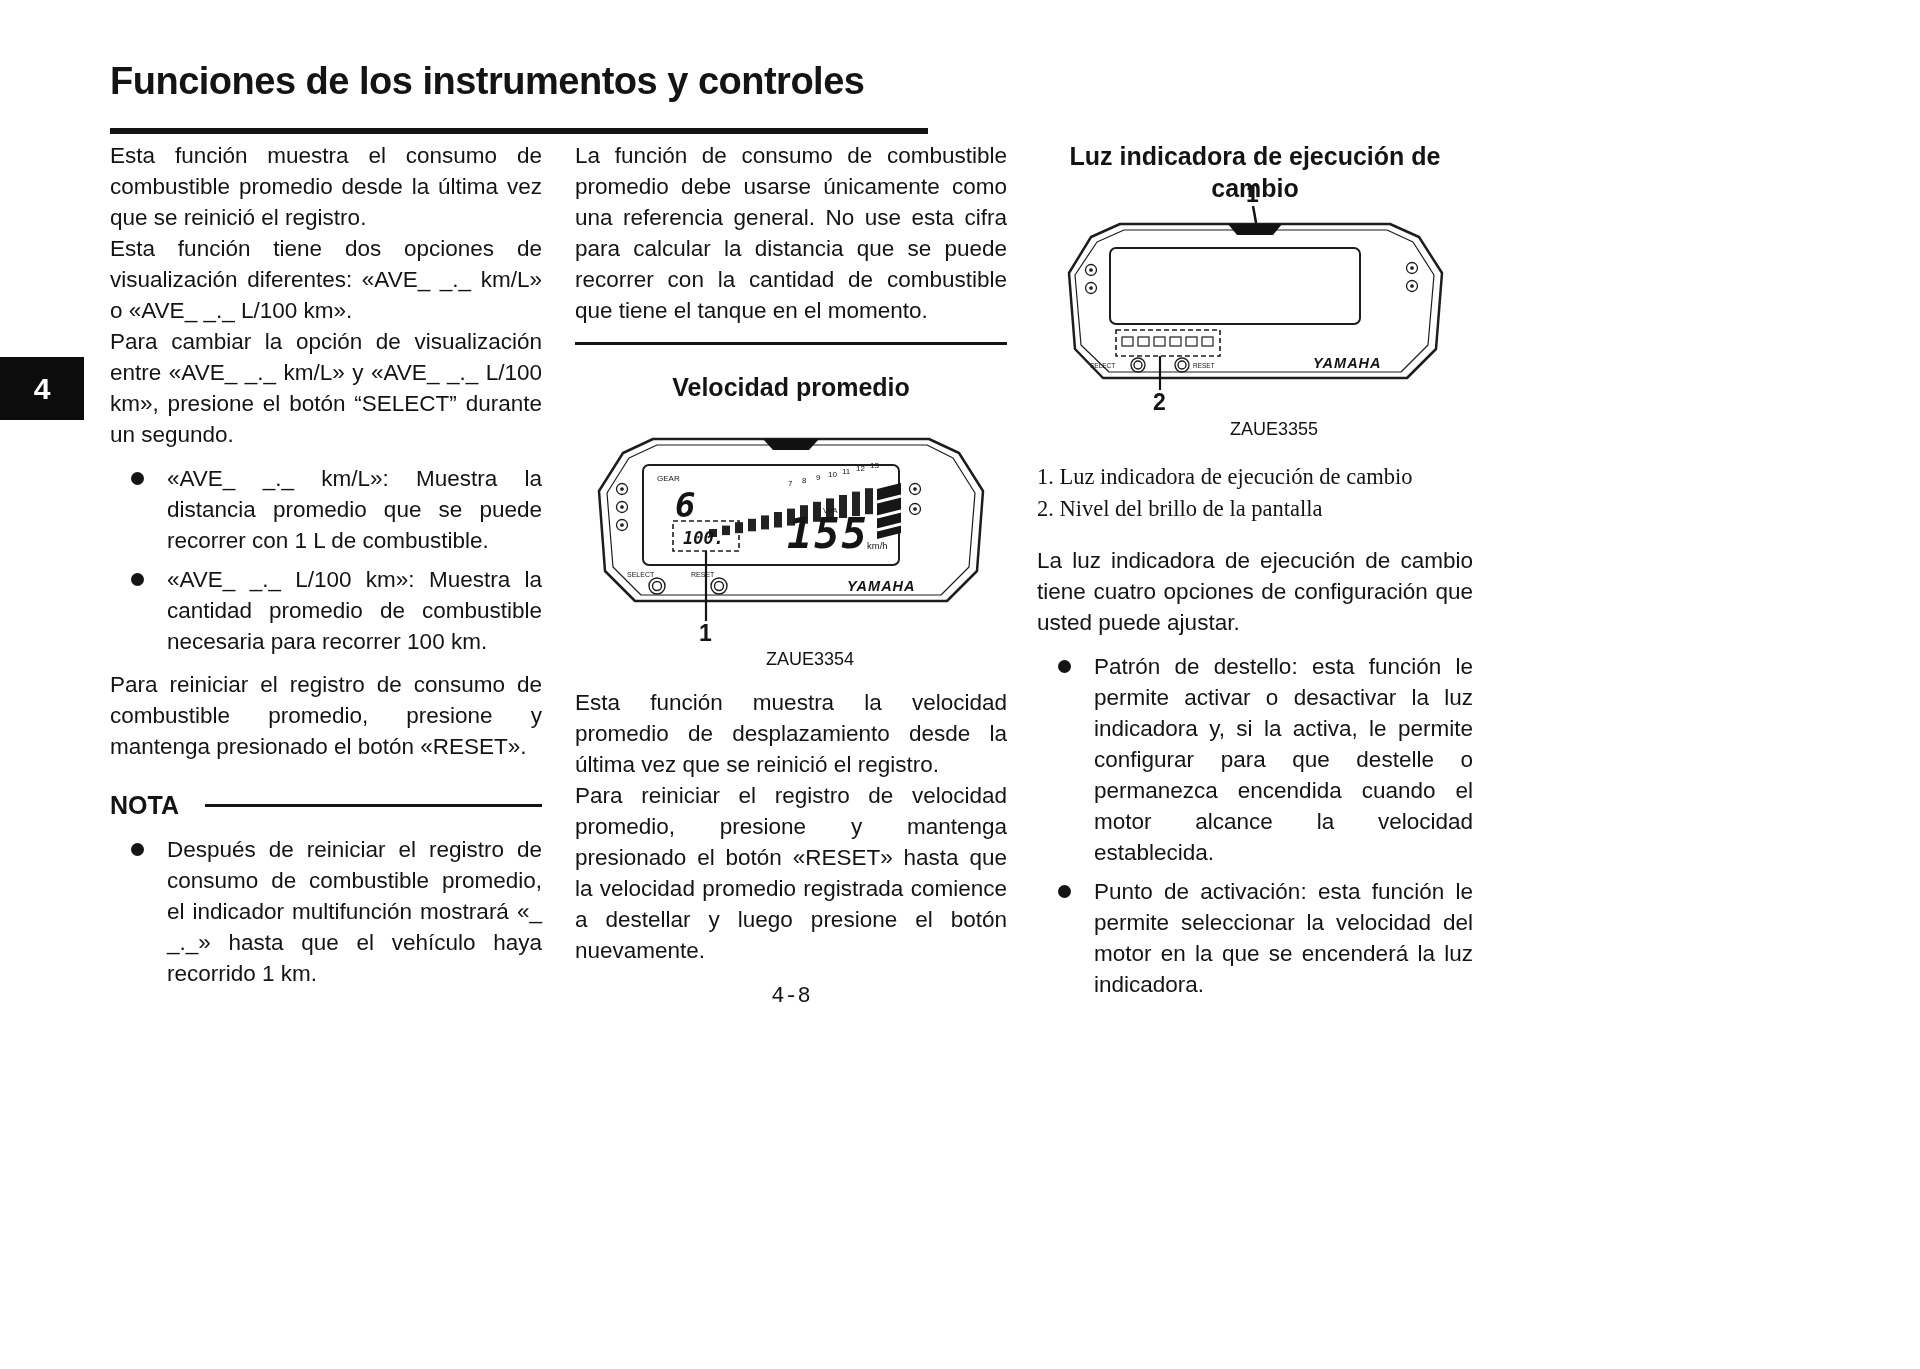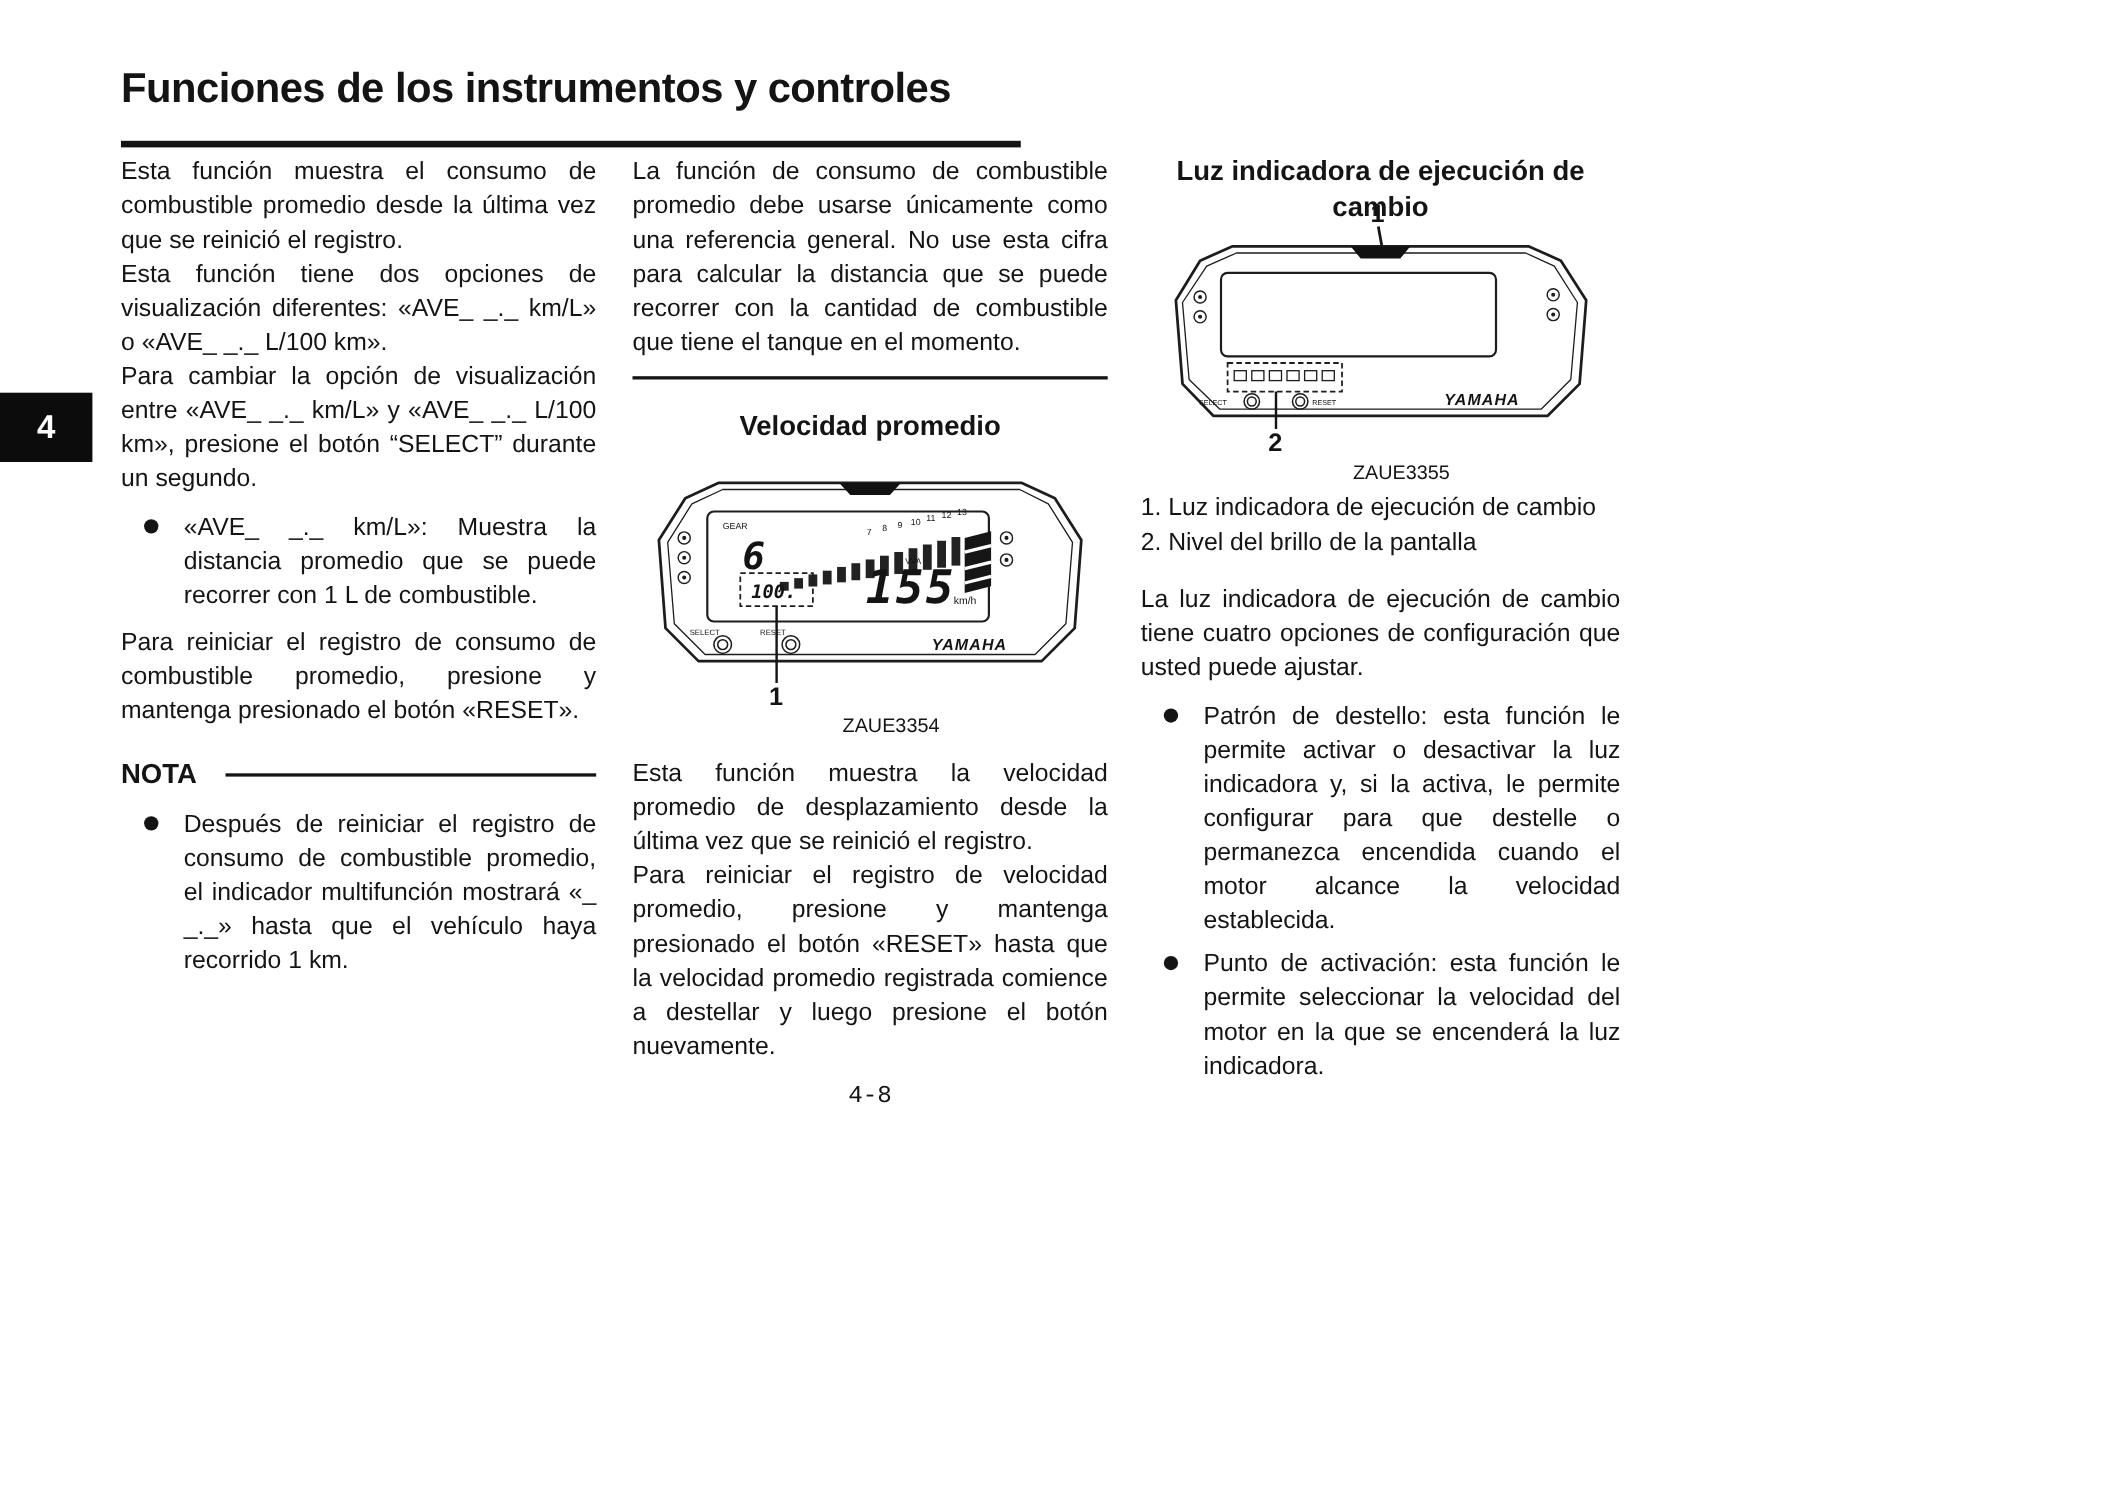--- a/index.html
+++ b/index.html
@@ -32,21 +32,21 @@
   .nota-row { display:flex; align-items:center; gap:26px; margin-top:28px; margin-bottom:12px; }
   .nota-label { font-size:25px; font-weight:700; }
   .nota-rule { flex:1; height:3px; background:#141414; }
 
   .hr { height:3px; background:#141414; margin-top:16px; }
   .subheading { font-size:25px; font-weight:700; margin-top:26px; text-align:center; line-height:32px; }
 
   .figure { width:400px; margin:26px auto 0 auto; }
   .figure-right { width:390px; margin:-20px auto 0 auto; }
   .figcode { font-size:18px; margin-top:0; padding-left:38px; text-align:center; }
-  .figlist { text-align:left; line-height:32px; }
+  .figlist { margin-top:16px; text-align:left; line-height:32px;font-family:Liberation Serif, serif; }
   .figlist div { text-align:left; }
 
   .pageno { position:absolute; top:984px; left:575px; width:432px; text-align:center; font-size:22px;font-family:Liberation Mono, monospace; }
 
   .cluster-svg { display:block; }
   .cluster-svg text { fill:#141414; font-family:"Liberation Sans",sans-serif; }
   .cluster-svg .seg { font-family:"DejaVu Sans Mono",monospace; font-style:italic; font-weight:bold; }
   .cluster-svg .brand { font-weight:bold; font-style:italic; letter-spacing:1px; }
   .cluster-svg .callout { font-size:23px; font-weight:bold; }
 </style>
@@ -56,20 +56,21 @@
 <h1 class="page-title">Funciones de los instrumentos y controles</h1>
 
 <div class="chapter-tab">4</div>
 
 <section class="col col1">
   <p>Esta función muestra el consumo de combustible promedio desde la última vez que se reinició el registro.</p>
   <p>Esta función tiene dos opciones de visualización diferentes: «AVE_ _._ km/L» o «AVE_ _._ L/100 km».</p>
   <p>Para cambiar la opción de visualización entre «AVE_ _._ km/L» y «AVE_ _._ L/100 km», presione el botón “SELECT” durante un segundo.</p>
   <ul class="bullets">
     <li>«AVE_ _._ km/L»: Muestra la distancia promedio que se puede recorrer con 1 L de combustible.</li>
+    <li>«AVE_ _._ L/100 km»: Muestra la cantidad promedio de combustible necesaria para recorrer 100 km.</li>
   </ul>
   <p class="para-gap">Para reiniciar el registro de consumo de combustible promedio, presione y mantenga presionado el botón «RESET».</p>
   <div class="nota-row">
     <span class="nota-label">NOTA</span>
     <span class="nota-rule"></span>
   </div>
   <ul class="bullets">
     <li>Después de reiniciar el registro de consumo de combustible promedio, el indicador multifunción mostrará «_ _._» hasta que el vehículo haya recorrido 1 km.</li>
   </ul>
 </section>

